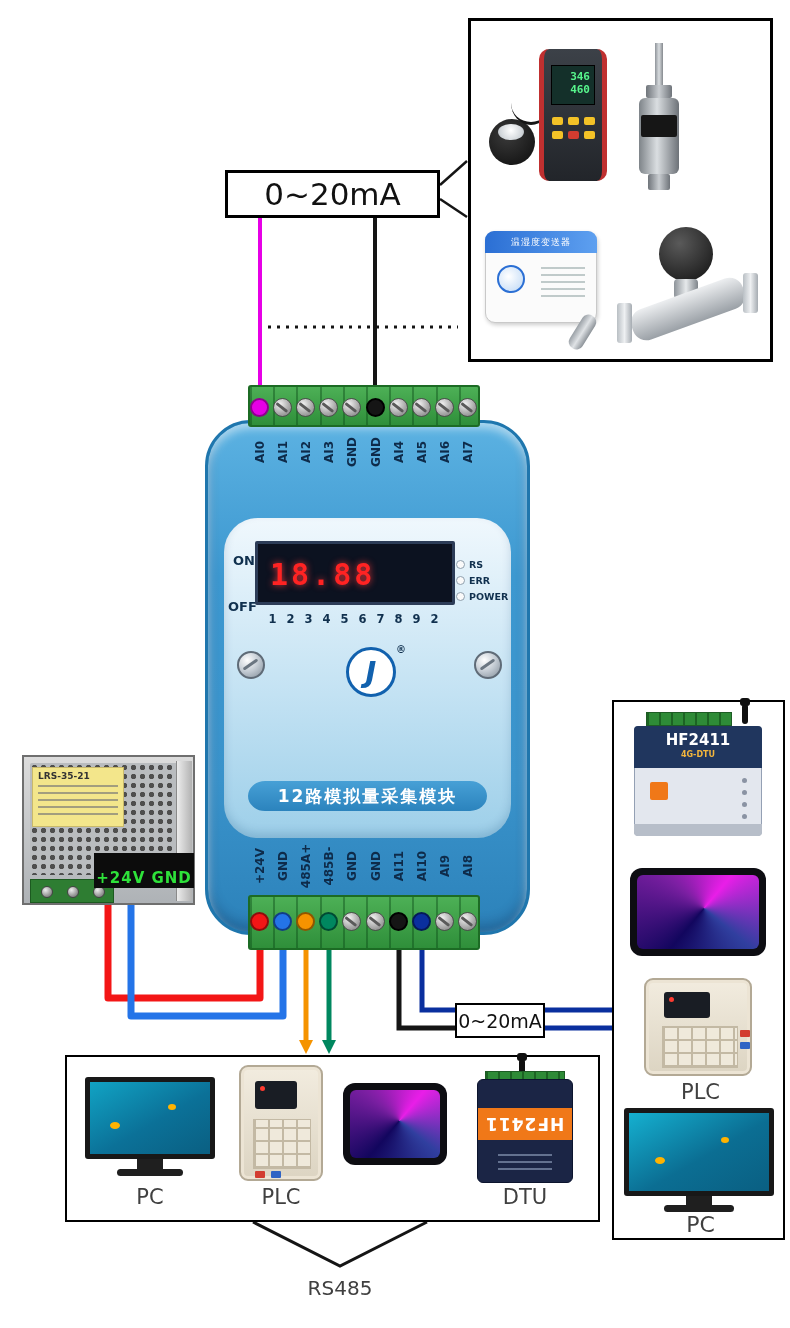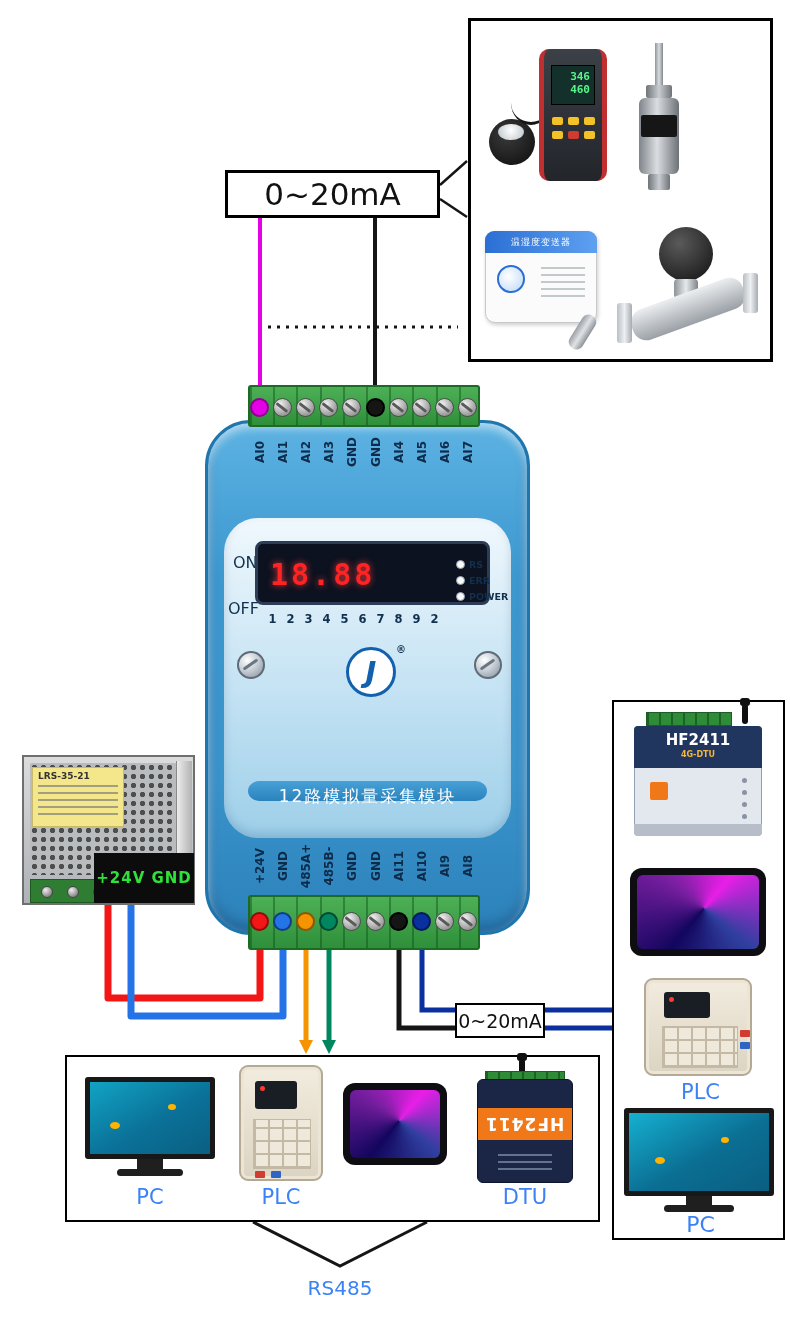--- a/index.html
+++ b/index.html
@@ -15,48 +15,48 @@
             display:flex;align-items:center;justify-content:center;font-weight:500}
 
   
   #module{position:absolute;left:205px;top:420px;width:325px;height:515px;z-index:2;
           border:3px solid #1f76ad;border-radius:46px;
           background:linear-gradient(180deg,#5cb2e2,#3d98d0 30%,#3a93cb 70%,#2c82ba);
           box-shadow:inset 0 5px 10px rgba(255,255,255,.55),inset 0 -8px 12px rgba(0,20,60,.25)}
   #module-panel{position:absolute;left:16px;top:95px;width:287px;height:320px;border-radius:34px;
           background:linear-gradient(180deg,#f0f8fd,#c3e2f3 55%,#9dcfe9);
           box-shadow:inset 0 -5px 10px rgba(0,60,110,.18)}
-  #display{position:absolute;left:47px;top:118px;width:235px;height:64px;border-radius:8px;
+  #display{position:absolute;left:47px;top:118px;width:200px;height:64px;border-radius:2px;
           background:#0c1220;border:3px solid #2c3c57;overflow:hidden}
   #display-value{position:absolute;left:12px;top:13px;font-family:"DejaVu Sans Mono",monospace;
           font-size:30px;font-weight:bold;color:#ff2323;letter-spacing:3px;
           text-shadow:0 0 7px rgba(255,60,60,.85)}
-  .onoff{position:absolute;font-size:16px;font-weight:normal;color:#10304e}
+  .onoff{position:absolute;font-size:13px;font-weight:bold;color:#10304e}
   #channel-numbers{position:absolute;left:40px;top:189px;width:212px;text-align:center;
           font-size:11.5px;font-weight:bold;color:#10304e;word-spacing:4px;letter-spacing:1px}
   .ledrow{position:absolute;left:248px;display:flex;align-items:center;gap:4px}
   .led-dot{width:9px;height:9px;border-radius:50%;background:#fafafa;border:1.5px solid #8fa0ae}
   .ledrow span{font-size:9.5px;font-weight:bold;color:#10304e}
   .bigscrew{position:absolute;width:28px;height:28px;border-radius:50%;
           background:radial-gradient(circle at 35% 30%,#fff,#c2cad2 50%,#828e99);border:2px solid #5f6b77}
   .bigscrew::after{content:"";position:absolute;left:3px;top:10px;width:17px;height:3px;
           background:#6b7681;border-radius:2px;transform:rotate(-35deg)}
   #logo{position:absolute;left:138px;top:224px;width:50px;height:50px;border-radius:50%;
           background:#fff;border:3px solid #1161ae;display:flex;align-items:center;justify-content:center}
   #logo span{font-size:29px;font-weight:bold;font-style:italic;color:#1161ae}
   #regmark{position:absolute;left:188px;top:221px;font-size:10px;font-weight:bold;color:#10304e}
   #brand{position:absolute;left:0;top:281px;width:319px;text-align:center;font-size:21px;
           font-weight:bold;color:#1565ae;letter-spacing:8px}
   #model-row{position:absolute;left:52px;top:314px;width:220px;display:flex;align-items:center;gap:5px}
   #model-name{font-size:16.5px;font-weight:bold;color:#1c1c1c;white-space:nowrap}
   #model-eq{font-size:15px;font-weight:bold;color:#1c1c1c}
   .bracket{width:6px;height:32px;border:2px solid #222;border-right:none}
   #model-opts div{font-size:12.5px;color:#111;line-height:16px;white-space:nowrap}
-  #product-banner{position:absolute;left:40px;top:358px;width:239px;height:20px;border-radius:17px/15px;
-          background:linear-gradient(180deg,#47a0d6,#2b83bd);color:#fff;font-weight:normal;font-size:17px;
+  #product-banner{position:absolute;left:40px;top:358px;width:239px;height:30px;border-radius:17px/15px;
+          background:linear-gradient(180deg,#47a0d6,#2b83bd);color:#fff;font-weight:bold;font-size:17px;
           text-align:center;line-height:30px;letter-spacing:2px}
 
   
   .tblock{position:absolute;width:232px;height:42px;z-index:3;border:2px solid #1c6b24;border-radius:3px;
           background:repeating-linear-gradient(90deg,rgba(8,70,20,.4) 0 2px,rgba(0,0,0,0) 2px 23.2px),
                      linear-gradient(180deg,#4db056,#2f8f3a)}
   .screw{position:absolute;width:19px;height:19px;border-radius:50%;z-index:4;
           background:radial-gradient(circle at 35% 30%,#f3f3f3,#adadad 55%,#777);border:1px solid #4c4c4c}
   .screw::after{content:"";position:absolute;left:1px;top:7px;width:14px;height:2.5px;background:#5a5a5a;
           border-radius:2px;transform:rotate(38deg)}
@@ -75,21 +75,21 @@
        border:1px solid #c9b96a;padding:3px 5px;z-index:7}
   #psu-model{font-size:9px;font-weight:bold;color:#333}
   #psu-bars{height:30px;margin-top:4px;opacity:.65;
        background:repeating-linear-gradient(0deg,#777 0 2px,rgba(0,0,0,0) 2px 7px)}
   #psu-side{position:absolute;left:152px;top:4px;width:16px;height:140px;
        background:linear-gradient(90deg,#ececec,#b2b2b2);border-left:1px solid #8a8a8a}
   #psu-term{position:absolute;left:6px;top:122px;width:84px;height:24px;background:#2e7d32;
        border:1px solid #1c5a20;z-index:7}
   .screw-s{position:absolute;width:12px;height:12px;border-radius:50%;
        background:radial-gradient(circle at 35% 30%,#eee,#999 60%,#666);border:1px solid #444}
-  #psu-out{position:absolute;left:70px;top:96px;width:100px;height:50px;background:#0c0c0c;z-index:8;
+  #psu-out{position:absolute;left:70px;top:96px;width:100px;height:35px;background:#0c0c0c;z-index:8;
        color:#2ee23a;font-weight:bold;font-size:15px;text-align:center;line-height:50px;letter-spacing:1px}
 
   
   .monitor{position:absolute;border:5px solid #181818;border-radius:3px;
        background:linear-gradient(150deg,#11a3c4,#0b7198 55%,#0a5f82)}
   .fish{position:absolute;border-radius:50%;background:#ffb300}
   .m-stand{position:absolute;background:#1f1f1f}
   .m-base{position:absolute;background:#1f1f1f;border-radius:4px}
   .plc-body{position:absolute;background:linear-gradient(180deg,#f2ecdf,#dcd4c2);
        border:2px solid #b3a995;border-radius:9px;box-shadow:inset 0 0 0 3px #ece4d4}
@@ -145,21 +145,21 @@
   .th-vents{position:absolute;opacity:.6;
        background:repeating-linear-gradient(0deg,#9aa 0 2px,rgba(0,0,0,0) 2px 7px)}
   .th-probe{position:absolute;background:linear-gradient(90deg,#9aa0a6,#e0e3e6,#8d9399);border-radius:7px;
        transform:rotate(32deg)}
   .valve-cap{position:absolute;border-radius:50%;background:radial-gradient(circle at 38% 30%,#5a5a5a,#101010)}
   .valve-neck{position:absolute;background:linear-gradient(90deg,#8d9399,#e6e9eb,#7e848a);border-radius:4px}
   .valve-pipe{position:absolute;background:linear-gradient(180deg,#eceef0,#9aa0a6);border-radius:14px;
        transform:rotate(-20deg)}
   .valve-flange{position:absolute;background:linear-gradient(90deg,#b9bfc4,#eef0f2,#a6acb2);border-radius:3px}
 
-  .caption{position:absolute;text-align:center;font-size:21px;color:#3b82f6;z-index:3}
+  .caption{position:absolute;text-align:center;font-size:21px;color:#404040;z-index:3}
 </style>
 </head>
 <body>
 
 <svg class="abs" style="left:0;top:0;z-index:1" width="790" height="1328" viewBox="0 0 790 1328">
   <path d="M260 216 V 402" stroke="#e600e6" stroke-width="4" fill="none"></path>
   <path d="M375 216 V 402" stroke="#151515" stroke-width="4" fill="none"></path>
   <path d="M268 327 H 458" stroke="#151515" stroke-width="3" stroke-dasharray="3 6" fill="none"></path>
   <path d="M440 185 L467 161" stroke="#151515" stroke-width="2.5" fill="none"></path>
   <path d="M440 199 L467 217" stroke="#151515" stroke-width="2.5" fill="none"></path>

